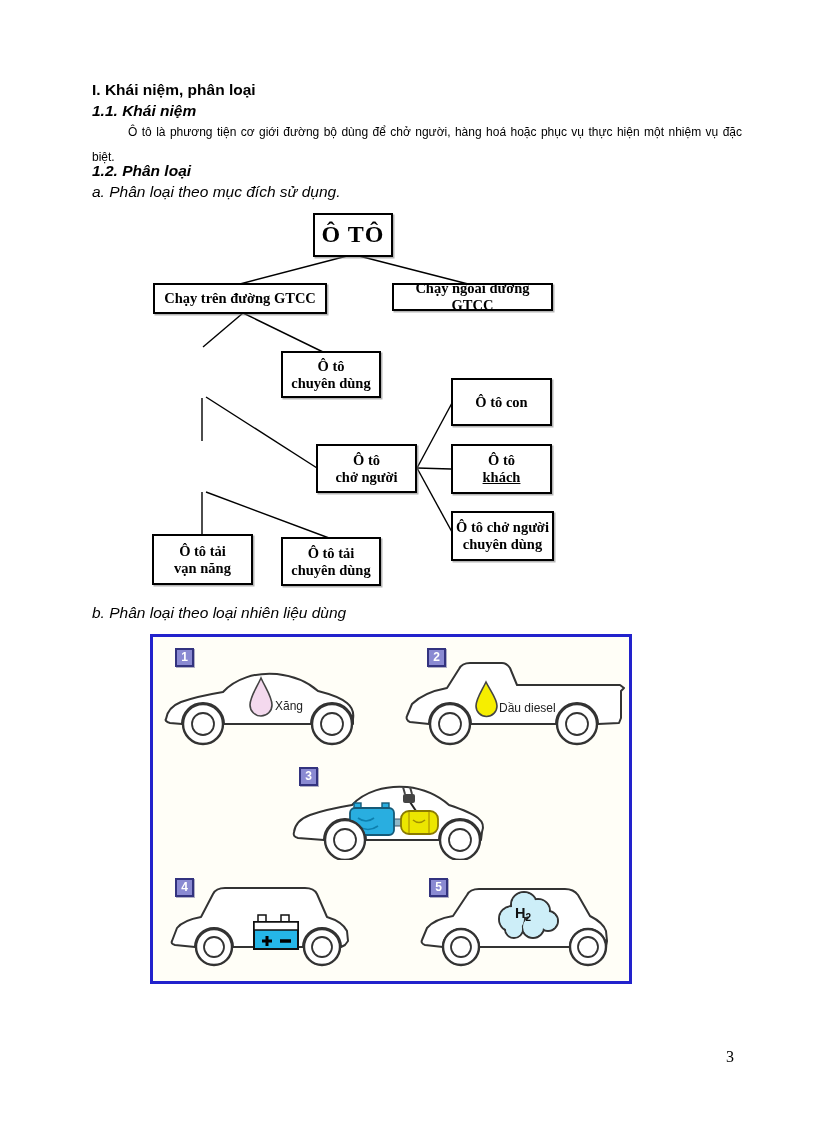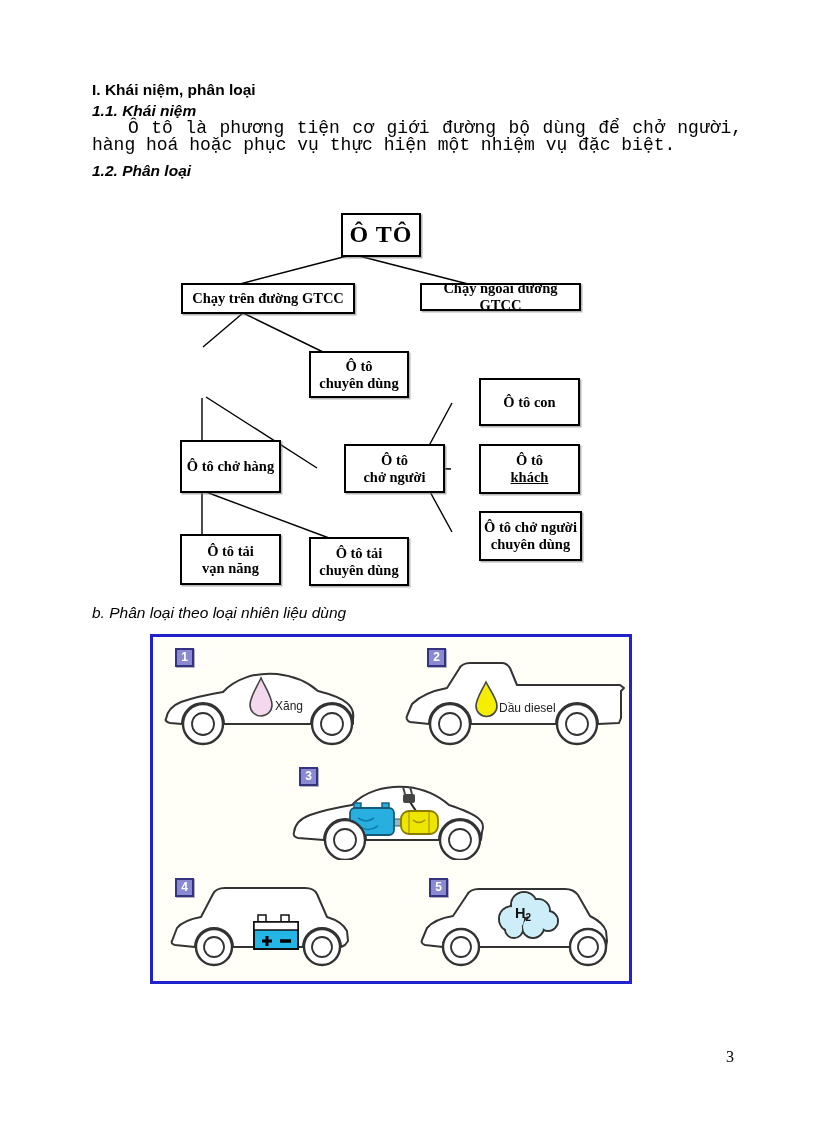--- a/index.html
+++ b/index.html
@@ -5,31 +5,31 @@
   html,body { margin:0; padding:0; background:#fff; }
   .page { position:relative; width:816px; height:1123px; background:#ffffff;
           font-family:"Liberation Sans", sans-serif; color:#000; overflow:hidden; }
 
   
   .txt { position:absolute; left:92px; font-size:15.5px; line-height:19px; }
   .b   { font-weight:bold; }
   .bi  { font-weight:bold; font-style:italic; }
   .i   { font-style:italic; }
   .para { position:absolute; left:92px; top:120px; width:650px; text-align:justify;
-          text-indent:36px; font-size:18px; line-height:17px;font-family:Liberation Mono, monospace; }
+          text-indent:36px; font-size:12px; line-height:25px; }
   .pagenum { position:absolute; left:726px; top:1048px; font-family:"Liberation Serif", serif;
              font-size:16px; }
 
   
   .fc-lines { position:absolute; left:0; top:0; pointer-events:none; }
   .fc-node { position:absolute; box-sizing:border-box; border:2px solid #000; background:#fff;
              display:flex; flex-direction:column; align-items:center; justify-content:center;
              text-align:center; font-family:"Liberation Serif", serif; font-weight:bold;
              font-size:14.5px; line-height:1.15; white-space:pre-line;
-             box-shadow:1.5px 1.5px 0 rgba(120,120,120,.55);margin-left:28px; }
+             box-shadow:1.5px 1.5px 0 rgba(120,120,120,.55); }
   .fc-root { font-size:24px; letter-spacing:1px; }
   .u { text-decoration:underline; }
 
   
   .frame { position:absolute; left:150px; top:634px; width:482px; height:350px;
            box-sizing:border-box; border:3px solid #2222cc; background:#fffef7; }
   .badge { position:absolute; width:19px; height:19px; box-sizing:border-box;
            background:#8a8ad2; border:2px solid #33337f; color:#fff;
            font:bold 12px/15px "Liberation Sans", sans-serif; text-align:center;
            box-shadow:1px 1px 0 rgba(60,60,120,.4); }
@@ -44,20 +44,21 @@
 </style>
 </head>
 <body>
 
 <div class="page">
 
   <div class="txt b" style="top:80px">I. Khái niệm, phân loại</div>
   <div class="txt bi" style="top:101px">1.1. Khái niệm</div>
   <div class="para">Ô tô là phương tiện cơ giới đường bộ dùng để chở người, hàng hoá hoặc phục vụ thực hiện một nhiệm vụ đặc biệt.</div>
   <div class="txt bi" style="top:161px">1.2. Phân loại</div>
+  <div class="txt i" style="top:182px">a. Phân loại theo mục đích sử dụng.</div>
   <div class="txt i" style="top:603px">b. Phân loại theo loại nhiên liệu dùng</div>
 
   <svg class="fc-lines" width="816" height="600" viewBox="0 0 816 600">
     <g stroke="#000" stroke-width="1.4">
       <line x1="347" y1="256" x2="240" y2="284"></line>
       <line x1="359" y1="256" x2="468" y2="284"></line>
       <line x1="243" y1="313" x2="203" y2="347"></line>
       <line x1="243" y1="313" x2="323" y2="352"></line>
       <line x1="202" y1="398" x2="202" y2="441"></line>
       <line x1="206" y1="397" x2="317" y2="468"></line>
@@ -68,21 +69,20 @@
       <line x1="417" y1="468" x2="452" y2="532"></line>
     </g>
   </svg>
 
   <div class="fc-node fc-root" style="left:313px;top:213px;width:80px;height:44px">Ô TÔ</div>
   <div class="fc-node" style="left:392px;top:283px;width:161px;height:28px">Chạy ngoài đường GTCC</div>
   <div class="fc-node" style="left:153px;top:283px;width:174px;height:31px">Chạy trên đường GTCC</div>
   <div class="fc-node" style="left:281px;top:351px;width:100px;height:47px">Ô tô
 chuyên dùng</div>
   <div class="fc-node" style="left:451px;top:378px;width:101px;height:48px">Ô tô con</div>
-  <div class="fc-node" style="left:152px;top:440px;width:101px;height:53px">Ô tô chở hàng</div>
   <div class="fc-node" style="left:316px;top:444px;width:101px;height:49px">Ô tô
 chở người</div>
   <div class="fc-node" style="left:451px;top:444px;width:101px;height:50px">
     <span>Ô tô</span>
     <span class="u">khách</span>
   </div>
   <div class="fc-node" style="left:451px;top:511px;width:103px;height:50px">Ô tô chở người
 chuyên dùng</div>
   <div class="fc-node" style="left:152px;top:534px;width:101px;height:51px">Ô tô tải
 vạn năng</div>

